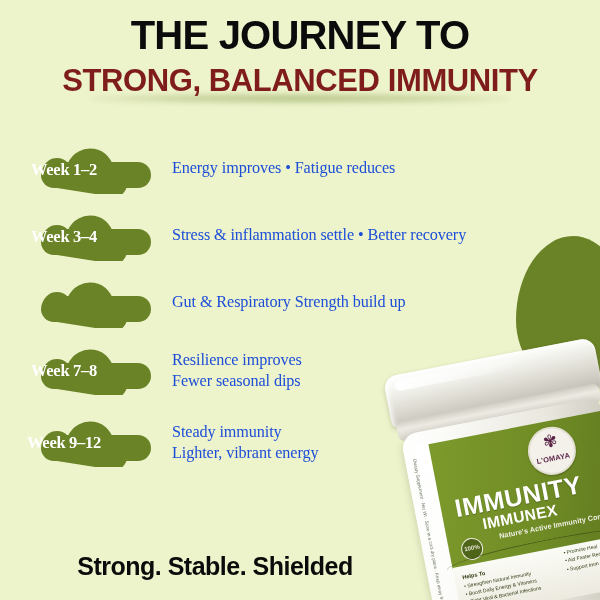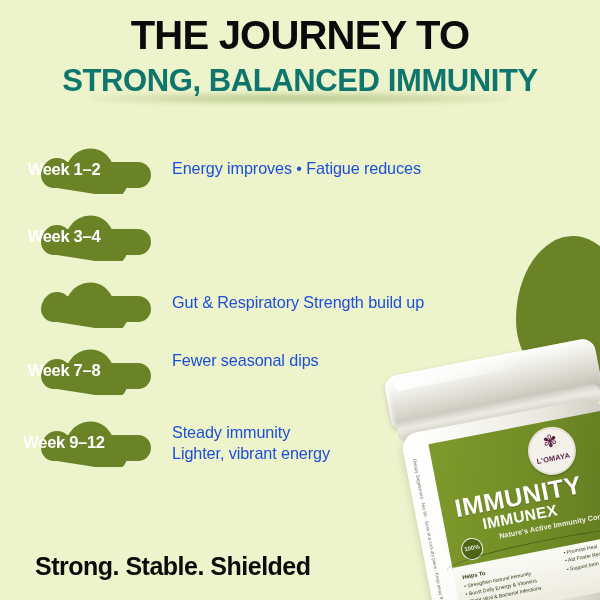--- a/index.html
+++ b/index.html
@@ -62,21 +62,21 @@
     display: block;
     margin-top: 2px;
   }
   .title-sub {
     position: relative;
     margin: 8px;
     font-size: 31px;
     line-height: 1.12;
     font-weight: bold;
     letter-spacing: -0.4px;
-    color: #0f766e;
+    color: #7f1d1d;
     z-index: 2;
   }
   .title-underline {
     position: absolute;
     left: 50%;
     transform: translateX(-50%);
     bottom: -5px;
     width: 420px;
     height: 11px;
     background: radial-gradient(ellipse at 50% 50%,
@@ -91,20 +91,21 @@
   .timeline {
     position: absolute;
     top: 132px;
     left: 0;
     width: 600px;
     z-index: 3;
   }
   .tl-row {
     position: relative;
     height: 67px;
+    font-family: Liberation Serif, serif;
   }
   .tl-row.tall { height: 72px; }
 
   .badge {
     position: absolute;
     left: 33px;
     top: 0;
     width: 128px;
     height: 58px;
     z-index: 2;
@@ -142,27 +143,26 @@
   }
   .tl-text.two-line { top: 17px; }
   .tl-text .ln { display: block; }
 
   
   .footer-tagline {
     position: absolute;
     left: 0;
     top: 552px;
     width: 430px;
-    text-align: left;
+    text-align: center;
     font-size: 25px;
     font-weight: bold;
     letter-spacing: -0.5px;
     color: #0b0b0b;
     z-index: 4;
-    padding-left: 35px;
   }
 
   
   .jar {
     position: absolute;
     right: -34px;
     top: 352px;
     width: 232px;
     height: 268px;
     transform: rotate(-11deg);
@@ -396,20 +396,23 @@
     <div class="tl-row">
       <div class="badge">
         <svg width="128" height="62" viewBox="0 0 128 62">
           <g fill="#6b8327">
             <path d="M24,56 a15,15 0 0 1 0,-30 a15,15 0 0 1 11,5 a24,24 0 0 1 46,8 a13,13 0 0 1 0,26 z"></path>
             <rect x="8" y="30" width="110" height="26" rx="13"></rect>
           </g>
         </svg>
       </div>
       <div class="badge-label">Week 3–4</div>
+      <div class="tl-text">
+        <span class="ln">Stress &amp; inflammation settle • Better recovery</span>
+      </div>
     </div>
 
     <div class="tl-row">
       <div class="badge">
         <svg width="128" height="62" viewBox="0 0 128 62">
           <g fill="#6b8327">
             <path d="M24,56 a15,15 0 0 1 0,-30 a15,15 0 0 1 11,5 a24,24 0 0 1 46,8 a13,13 0 0 1 0,26 z"></path>
             <rect x="8" y="30" width="110" height="26" rx="13"></rect>
           </g>
         </svg>
@@ -423,20 +426,21 @@
       <div class="badge">
         <svg width="128" height="62" viewBox="0 0 128 62">
           <g fill="#6b8327">
             <path d="M24,56 a15,15 0 0 1 0,-30 a15,15 0 0 1 11,5 a24,24 0 0 1 46,8 a13,13 0 0 1 0,26 z"></path>
             <rect x="8" y="30" width="110" height="26" rx="13"></rect>
           </g>
         </svg>
       </div>
       <div class="badge-label">Week 7–8</div>
       <div class="tl-text two-line">
+        <span class="ln">Resilience improves</span>
         <span class="ln">Fewer seasonal dips</span>
       </div>
     </div>
 
     <div class="tl-row tall">
       <div class="badge">
         <svg width="128" height="62" viewBox="0 0 128 62">
           <g fill="#6b8327">
             <path d="M24,56 a15,15 0 0 1 0,-30 a15,15 0 0 1 11,5 a24,24 0 0 1 46,8 a13,13 0 0 1 0,26 z"></path>
             <rect x="8" y="30" width="110" height="26" rx="13"></rect>

